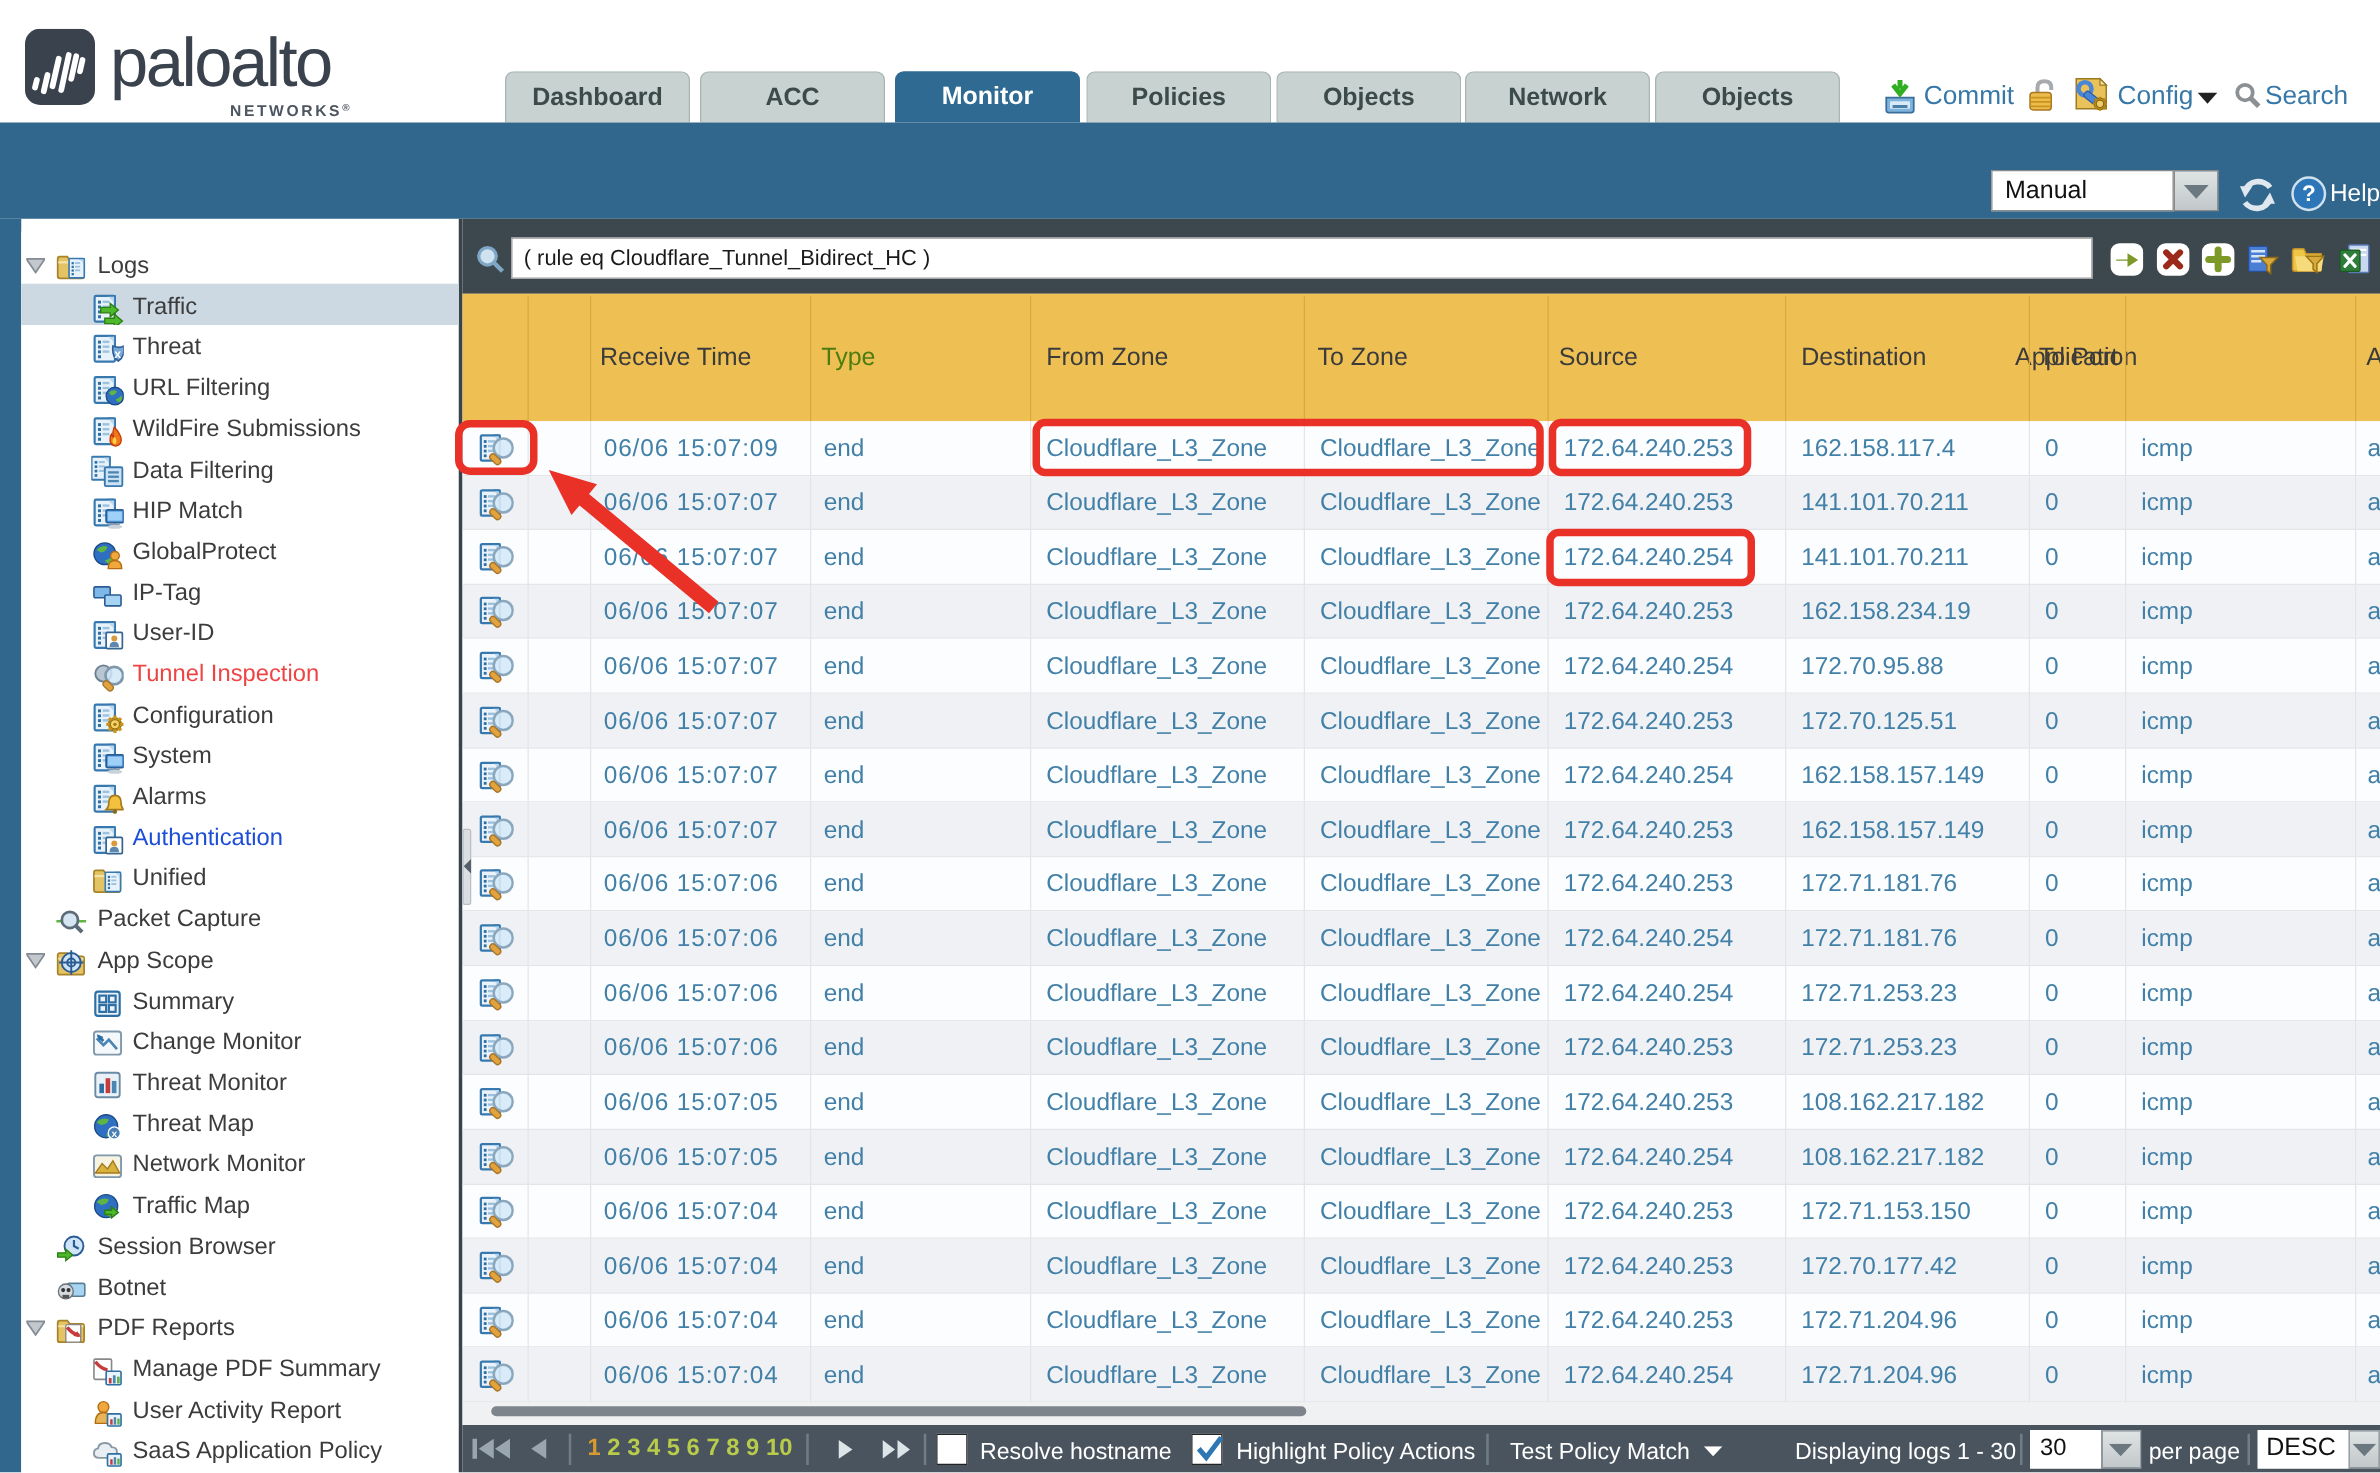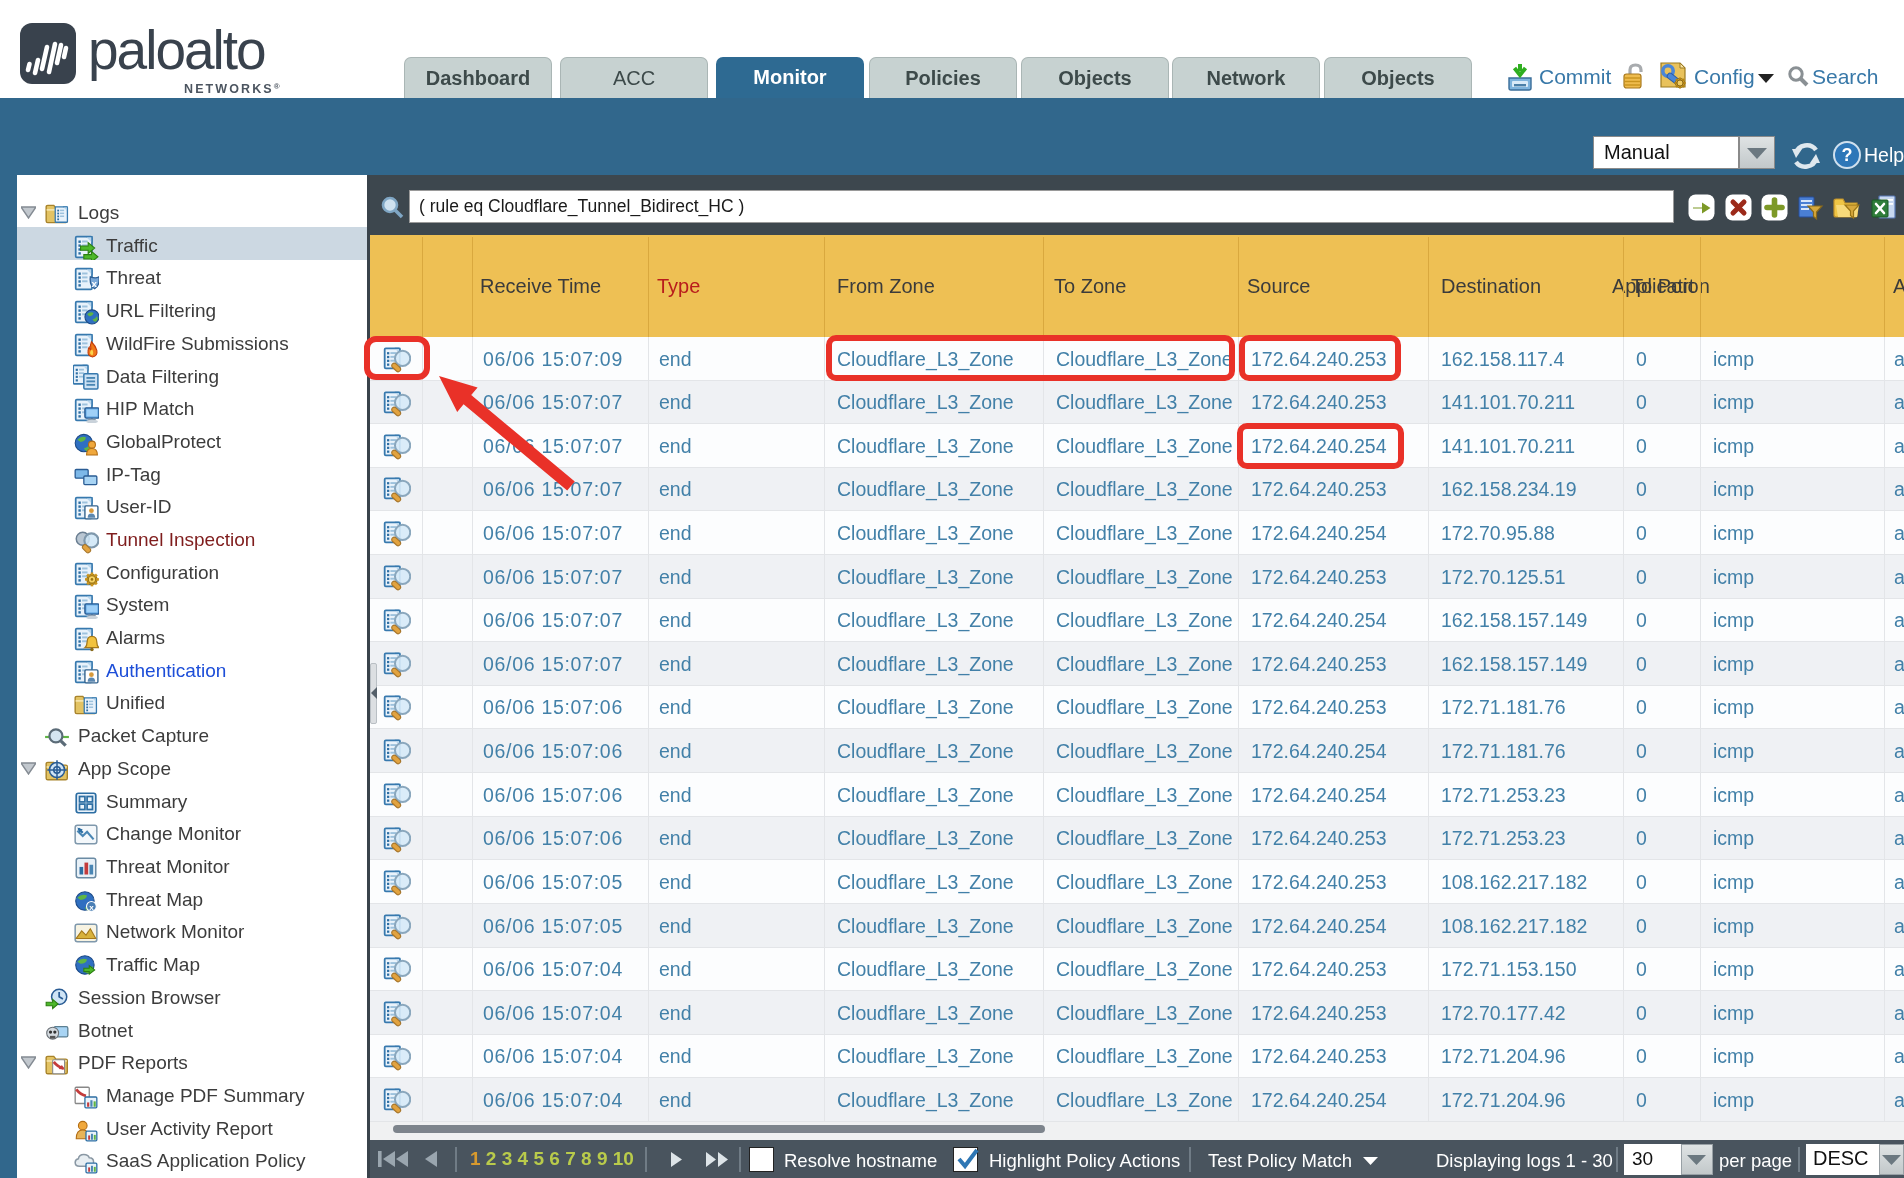--- a/index.html
+++ b/index.html
@@ -50,21 +50,21 @@
 <line x1="15" y1="50" x2="18" y2="37"></line>
 <line x1="22" y1="46" x2="27" y2="24"></line>
 <line x1="29" y1="49" x2="35" y2="21"></line>
 <line x1="37" y1="40" x2="41" y2="22"></line>
 <line x1="44" y1="34" x2="46" y2="25"></line>
 </g>
   </svg>
 <div class="a" style="left:88px;top:18px;font-size:55px;letter-spacing:-2px;color:#39424d">paloalto</div>
 <div class="a" style="left:184px;top:82px;font-size:12.5px;font-weight:bold;letter-spacing:2.1px;color:#4c5560">NETWORKS<span style="font-size:8px;vertical-align:4px">®</span></div>
 <div class="a" style="left:404px;top:57px;width:148px;height:41px;background:#c7d2d1;border:1px solid #aab6b5;border-bottom:none;border-radius:7px 7px 0 0;color:#3d4a4a;font-weight:bold;font-size:20px;text-align:center;line-height:41px">Dashboard</div>
-<div class="a" style="left:560px;top:57px;width:148px;height:41px;background:#c7d2d1;border:1px solid #aab6b5;border-bottom:none;border-radius:7px 7px 0 0;color:#3d4a4a;font-weight:normal;font-size:20px;text-align:center;line-height:41px">ACC</div>
+<div class="a" style="left:560px;top:57px;width:148px;height:41px;background:#c7d2d1;border:1px solid #aab6b5;border-bottom:none;border-radius:7px 7px 0 0;color:#3d4a4a;font-weight:bold;font-size:20px;text-align:center;line-height:41px">ACC</div>
 <div class="a" style="left:716px;top:57px;width:148px;height:41px;background:#2e6a92;border-radius:7px 7px 0 0;color:#fff;font-weight:bold;font-size:20px;text-align:center;line-height:41px">Monitor</div>
 <div class="a" style="left:869px;top:57px;width:148px;height:41px;background:#c7d2d1;border:1px solid #aab6b5;border-bottom:none;border-radius:7px 7px 0 0;color:#3d4a4a;font-weight:bold;font-size:20px;text-align:center;line-height:41px">Policies</div>
 <div class="a" style="left:1021px;top:57px;width:148px;height:41px;background:#c7d2d1;border:1px solid #aab6b5;border-bottom:none;border-radius:7px 7px 0 0;color:#3d4a4a;font-weight:bold;font-size:20px;text-align:center;line-height:41px">Objects</div>
 <div class="a" style="left:1172px;top:57px;width:148px;height:41px;background:#c7d2d1;border:1px solid #aab6b5;border-bottom:none;border-radius:7px 7px 0 0;color:#3d4a4a;font-weight:bold;font-size:20px;text-align:center;line-height:41px">Network</div>
 <div class="a" style="left:1324px;top:57px;width:148px;height:41px;background:#c7d2d1;border:1px solid #aab6b5;border-bottom:none;border-radius:7px 7px 0 0;color:#3d4a4a;font-weight:bold;font-size:20px;text-align:center;line-height:41px">Objects</div>
 <svg class="a" style="left:1506px;top:62px" width="28" height="30" viewBox="0 0 28 30">
 <path d="M3 16 L25 16 L25 26 Q25 28 23 28 L5 28 Q3 28 3 26 Z" fill="#7db3dd" stroke="#3a6d99" stroke-width="1.4"></path>
 <rect x="6" y="19" width="16" height="6" rx="1" fill="#d8eaf8"></rect>
 <rect x="8" y="22" width="12" height="2.4" fill="#4a7fa8"></rect>
 <path d="M14 2 L14 9 M8.5 6 L14 13 L19.5 6" stroke="#2fae1f" stroke-width="4" fill="none"></path>
@@ -210,21 +210,21 @@
       <path d="M13.5 21 q0 -4 3.5 -4 q3.5 0 3.5 4z" fill="#5b87b0"></path>
     </g>
   </svg>
 <div class="a" style="left:106px;top:496px;font-size:19px;color:#3c3c3c;white-space:nowrap">User-ID</div>
 <svg class="a" style="left:73px;top:528px" width="26" height="26" viewBox="0 0 24 24">
     <circle cx="9" cy="10" r="6" fill="#b9c6d2" stroke="#6b7f92" stroke-width="1.4"></circle>
     <g transform="translate(2,2)">
       <use href="#mag"></use>
     </g>
   </svg>
-<div class="a" style="left:106px;top:529px;font-size:19px;color:#7f1d1d;white-space:nowrap">Tunnel Inspection</div>
+<div class="a" style="left:106px;top:529px;font-size:19px;color:#ef4444;white-space:nowrap">Tunnel Inspection</div>
 <svg class="a" style="left:73px;top:561px" width="26" height="26" viewBox="0 0 24 24">
     <use href="#doc"></use>
     <g>
       <circle cx="17.5" cy="17" r="4.6" fill="#e8b43a" stroke="#9a7415" stroke-width="1.2"></circle>
       <g stroke="#c9941e" stroke-width="2.4">
         <line x1="17.5" y1="10.6" x2="17.5" y2="23.4"></line>
         <line x1="11.1" y1="17" x2="23.9" y2="17"></line>
         <line x1="13" y1="12.5" x2="22" y2="21.5"></line>
         <line x1="22" y1="12.5" x2="13" y2="21.5"></line>
       </g>
@@ -422,21 +422,21 @@
     <rect x="11" y="5" width="12" height="1.8" fill="#fff"></rect>
     <rect x="11" y="9" width="12" height="1.8" fill="#fff"></rect>
     <rect x="2" y="6" width="16" height="17" rx="1" fill="#2f7d3a" stroke="#1a5a24" stroke-width="1"></rect>
     <g stroke="#fff" stroke-width="2.6" stroke-linecap="round">
       <line x1="6" y1="10" x2="14" y2="19"></line>
       <line x1="14" y1="10" x2="6" y2="19"></line>
     </g>
   </svg>
 <div class="a" style="left:370px;top:235px;width:1534px;height:102px;background:#eec054"></div>
 <div class="a" style="left:480px;top:235px;height:102px;line-height:102px;font-size:20px;color:#3b3b3b;white-space:nowrap">Receive Time</div>
-<div class="a" style="left:657px;top:235px;height:74px;line-height:102px;font-size:20px;color:#b91c1c;white-space:nowrap">Type</div>
+<div class="a" style="left:657px;top:235px;height:74px;line-height:102px;font-size:20px;color:#4d7c0f;white-space:nowrap">Type</div>
 <div class="a" style="left:837px;top:235px;height:102px;line-height:102px;font-size:20px;color:#3b3b3b;white-space:nowrap">From Zone</div>
 <div class="a" style="left:1054px;top:235px;height:102px;line-height:102px;font-size:20px;color:#3b3b3b;white-space:nowrap">To Zone</div>
 <div class="a" style="left:1247px;top:235px;height:102px;line-height:102px;font-size:20px;color:#3b3b3b;white-space:nowrap">Source</div>
 <div class="a" style="left:1441px;top:235px;height:102px;line-height:102px;font-size:20px;color:#3b3b3b;white-space:nowrap">Destination</div>
 <div class="a" style="left:1631px;top:235px;height:102px;line-height:102px;font-size:20px;color:#3b3b3b;white-space:nowrap">To Port</div>
 <div class="a" style="left:1612px;top:235px;height:124px;line-height:102px;font-size:20px;color:#3b3b3b;white-space:nowrap">Application</div>
 <div class="a" style="left:1893px;top:235px;height:102px;line-height:102px;font-size:20px;color:#3b3b3b;white-space:nowrap">A</div>
 <div class="a" style="left:422px;top:237px;width:1px;height:100px;background:#d9a83e"></div>
 <div class="a" style="left:472px;top:237px;width:1px;height:100px;background:#d9a83e"></div>
 <div class="a" style="left:648px;top:237px;width:1px;height:100px;background:#d9a83e"></div>

